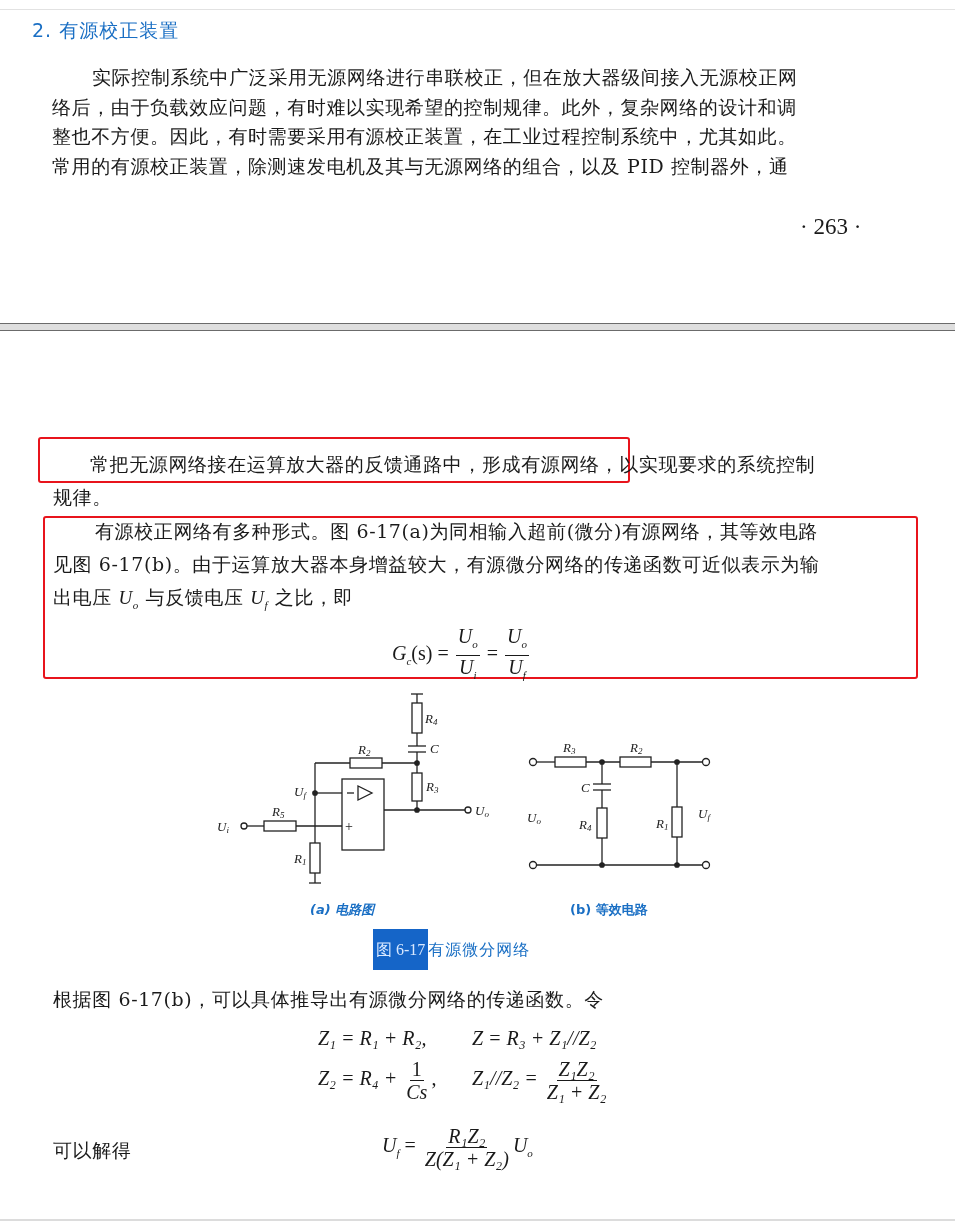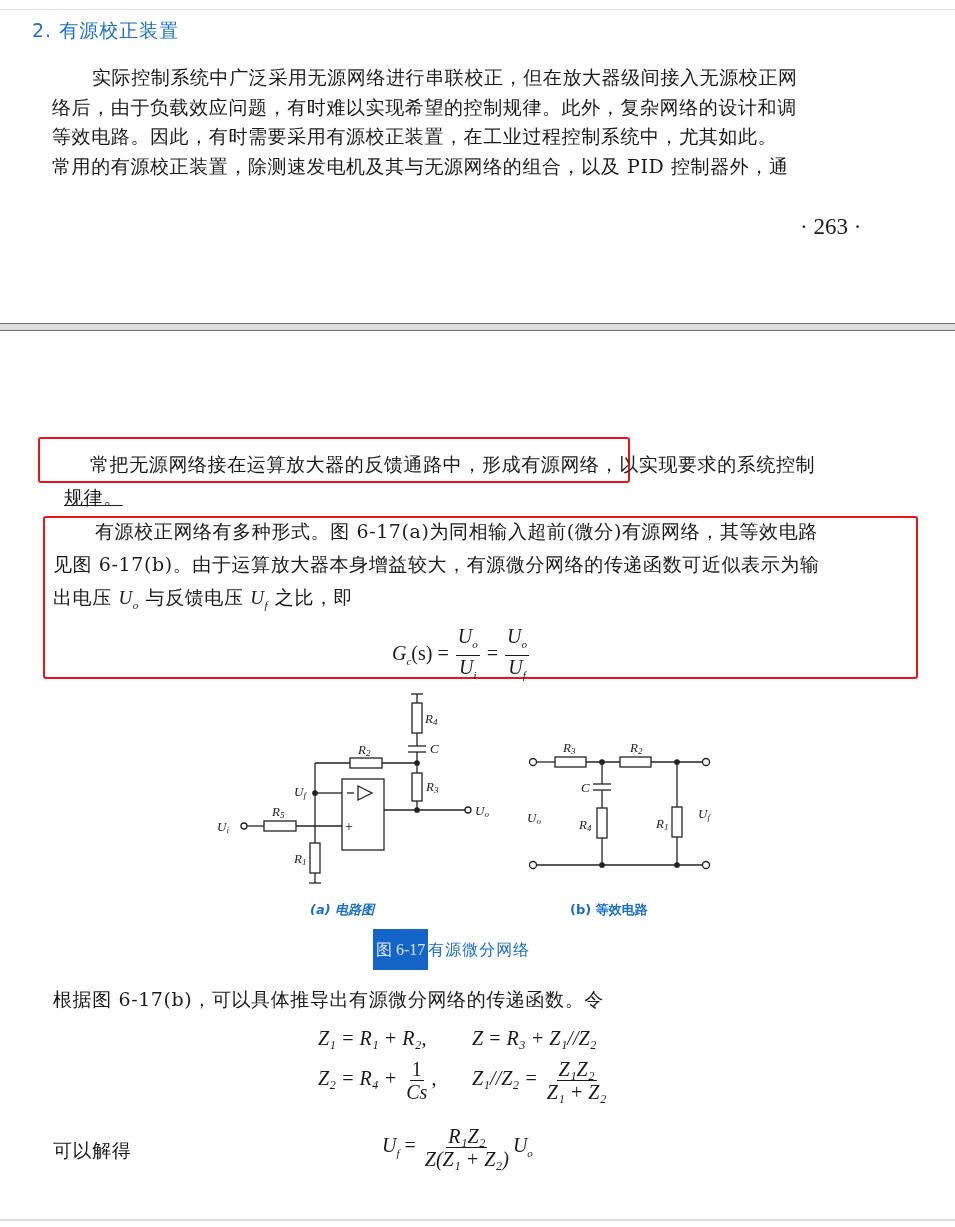--- a/index.html
+++ b/index.html
@@ -45,33 +45,33 @@
 </head>
 <body>
 
 <div class="page-top-border"></div>
 
 <div class="section-heading">2. 有源校正装置</div>
 
 <div class="para1">
   <span class="line"><span class="indent"></span><span>实际控制系统中广泛采用无源网络进行串联校正，但在放大器级间接入无源校正网</span></span>
   <span class="line">络后，由于负载效应问题，有时难以实现希望的控制规律。此外，复杂网络的设计和调</span>
-  <span class="line">等效电路。因此，有时需要采用有源校正装置，在工业过程控制系统中，尤其如此。</span>
+  <span class="line">整也不方便。因此，有时需要采用有源校正装置，在工业过程控制系统中，尤其如此。</span>
   <span class="line">常用的有源校正装置，除测速发电机及其与无源网络的组合，以及 PID 控制器外，通</span>
 </div>
 
 <div class="page-number">· 263 ·</div>
 
 <div class="page-separator"></div>
 
 <div class="hl-box" style="left:38px; top:437px; width:592px; height:46px;"></div>
 <div class="text-block" style="left:62px; top:452px;margin-left:28px;">
   <span>常把无源网络接在运算放大器的反馈通路中，形成有源网络</span><span>，以实现要求的系统控制</span>
 </div>
-<div class="text-block" style="left:64px; top:485px;text-decoration:underline;">规律。</div>
+<div class="text-block" style="left:53px; top:485px;">规律。</div>
 
 <div class="hl-box" style="left:43px; top:516px; width:875px; height:163px;"></div>
 <div class="text-block" style="left:53px; top:519px;">
   <span class="indent" style="width:42px;"></span><span>有源校正网络有多种形式。图 6-17(a)为同相输入超前(微分)有源网络，其等效电路</span>
 </div>
 <div class="text-block" style="left:53px; top:552px;">见图 6-17(b)。由于运算放大器本身增益较大，有源微分网络的传递函数可近似表示为输</div>
 <div class="text-block" style="left:53px; top:585px;">
   <span>出电压 </span><span class="math"><span>U</span><sub>o</sub></span><span> 与反馈电压 </span><span class="math"><span>U</span><sub>f</sub></span><span> 之比，即</span>
 </div>
 

